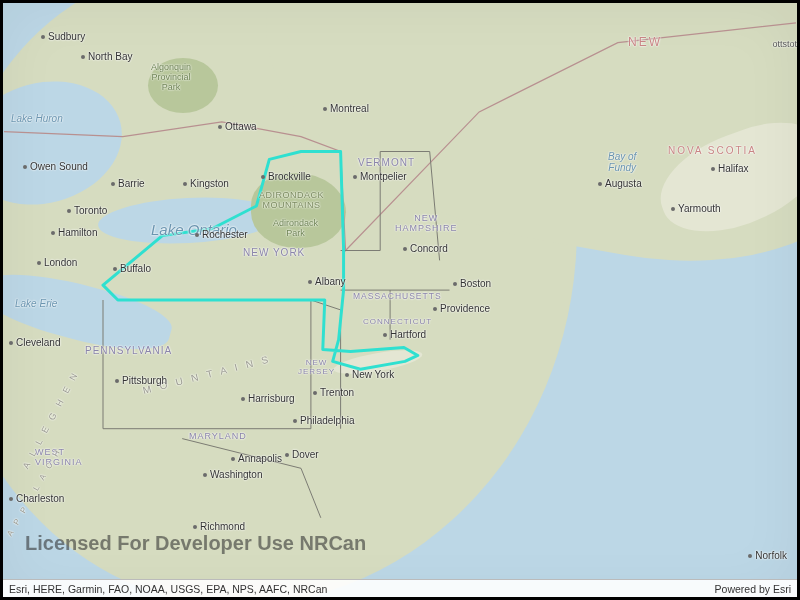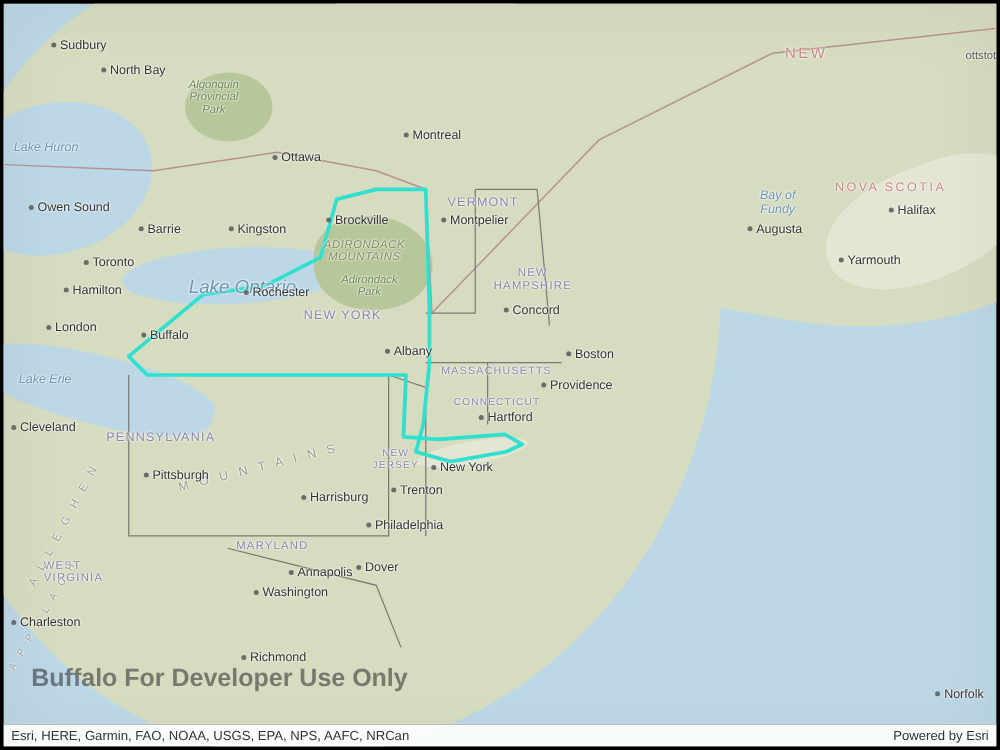--- a/index.html
+++ b/index.html
@@ -73,21 +73,21 @@
     text-shadow: 0 0 2px #fff, 0 0 2px #fff;
   }
   .lbl.city { color: #333; }
   .lbl.city::before {
     content: ""; display: inline-block; width: 4px; height: 4px;
     background: #6b6b6b; border-radius: 50%; margin-right: 3px; vertical-align: middle;
   }
   .lbl.state { color: #8a84aa; font-size: 10px; letter-spacing: 1px; }
   .lbl.region { color: #8a84aa; font-size: 12px; letter-spacing: 2px; }
   .lbl.water { color: #6b95b0; font-style: italic; font-size: 10px; }
-  .lbl.park  { color: #6f8455; font-style: italic; font-size: 9px; text-align:center; line-height:1.1; }
+  .lbl.park  { color: #6f8455; font-size: 9px; text-align:center; line-height:1.1; }
   .lbl.mtn   { color: #9a9a90; font-size: 10px; letter-spacing: 3px; transform-origin: left center; }
 
   
   .panel {
     position: absolute;
     top: 26px; right: 26px;
     width: 360px;
     background: #fff;
     border: 1px solid #555;
     padding: 10px 12px 12px;
@@ -262,19 +262,19 @@
     <span class="lbl city" style="left:228px; top:450px;">Annapolis</span>
     <span class="lbl city" style="left:282px; top:446px;">Dover</span>
     <span class="lbl city" style="left:200px; top:466px;">Washington</span>
     <span class="lbl city" style="left:190px; top:518px;">Richmond</span>
     <span class="lbl city" style="left:6px;  top:490px;">Charleston</span>
     <span class="lbl city" style="right:10px; bottom:36px;">Norfolk</span>
     <span class="lbl" style="right:0px; top:36px; color:#555; font-size:9px;">ottstot</span>
   </div>
 
 
-  <div class="watermark">Buffalo For Developer Use Only</div>
+  <div class="watermark">Licensed For Developer Use NRCan</div>
 
   <div class="attrib">
     <span>Esri, HERE, Garmin, FAO, NOAA, USGS, EPA, NPS, AAFC, NRCan</span>
     <span>Powered by Esri</span>
   </div>
 </div>
 
 </body></html>

